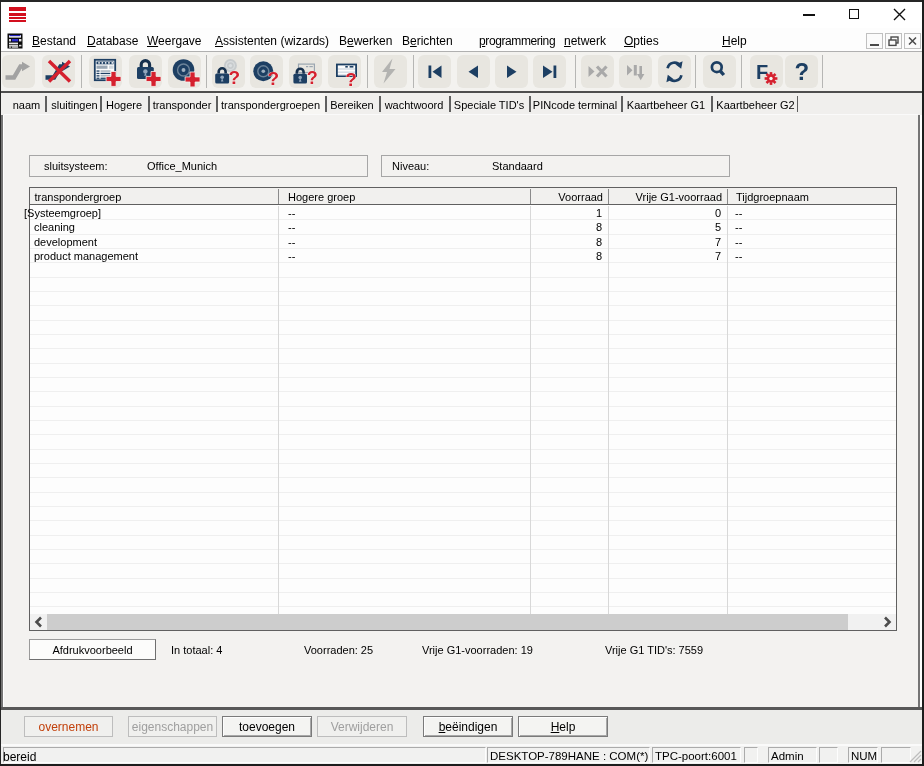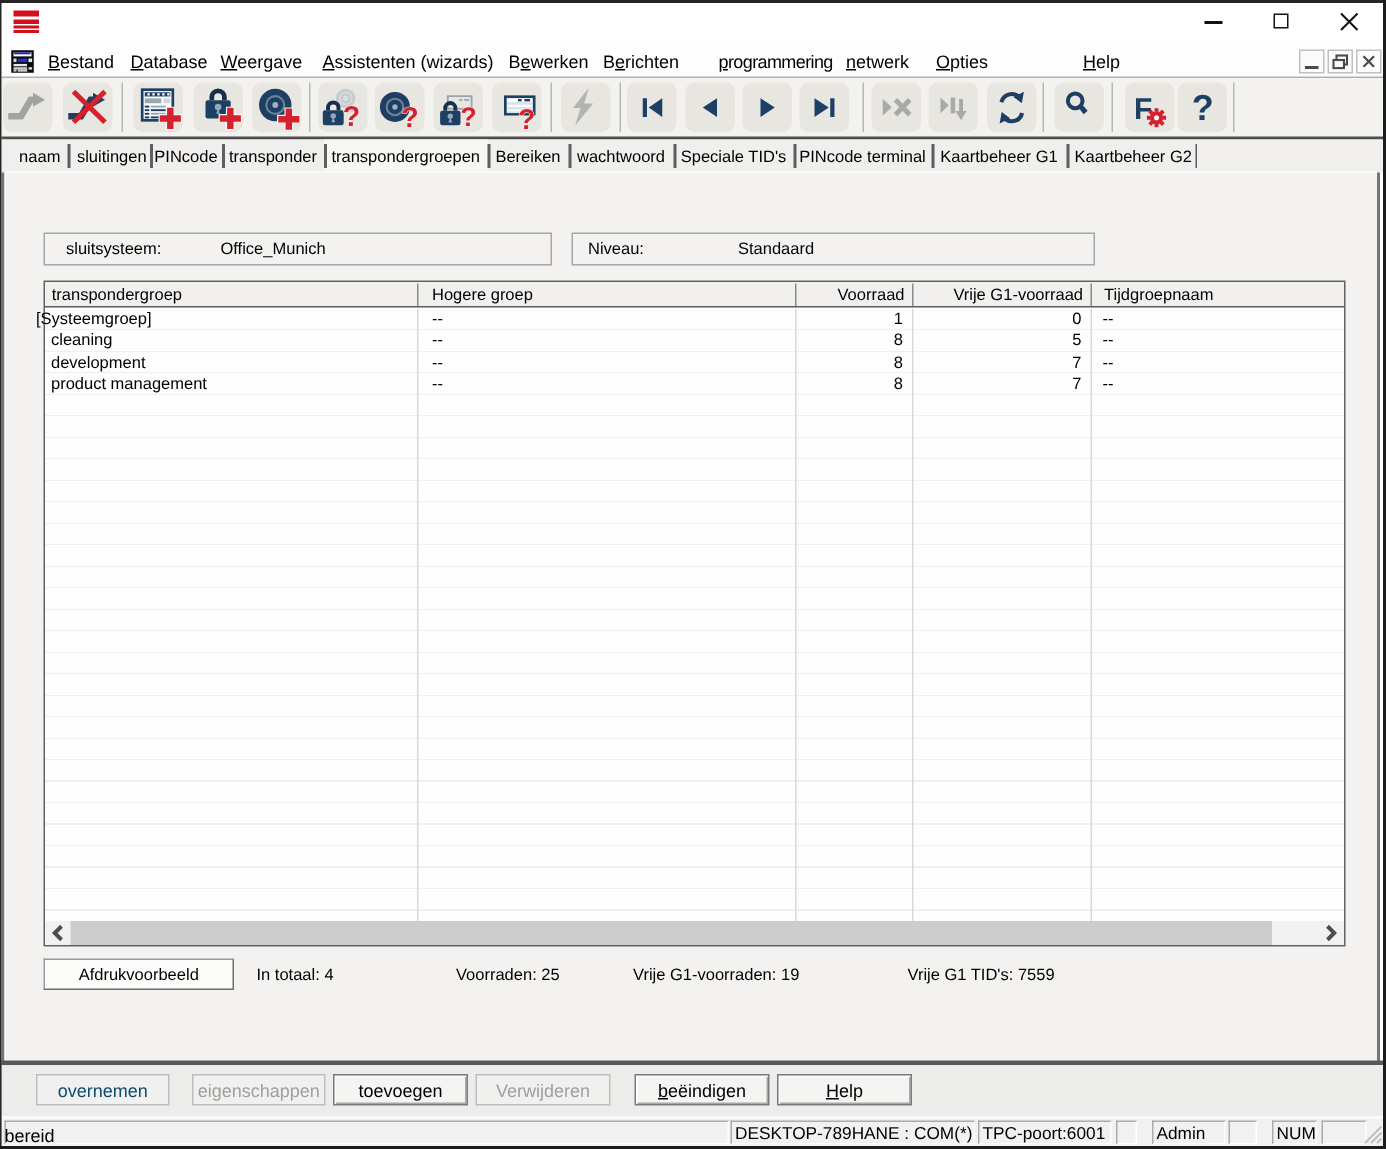--- a/index.html
+++ b/index.html
@@ -225,21 +225,21 @@
   <div class="abs" style="left:413.1px;top:55px;width:1px;height:33px;background:#b6b6b4;"></div>
   <div class="abs" style="left:574.6px;top:55px;width:1px;height:33px;background:#b6b6b4;"></div>
   <div class="abs" style="left:694.6px;top:55px;width:1px;height:33px;background:#b6b6b4;"></div>
   <div class="abs" style="left:740.6px;top:55px;width:1px;height:33px;background:#b6b6b4;"></div>
   <div class="abs" style="left:821.6px;top:55px;width:1px;height:33px;background:#b6b6b4;"></div>
 
   <div class="abs" style="left:1px;top:93px;width:921px;height:22px;background:#f0efed;"></div>
   <div class="abs" style="left:216px;top:93px;width:109px;height:22px;background:#f7f6f3;"></div>
   <div class="txt" style="left:8px;top:99px;width:37px;text-align:center;font-size:11px;">naam</div>
   <div class="txt" style="left:45px;top:99px;width:59px;text-align:center;font-size:11px;">sluitingen</div>
-  <div class="txt" style="left:100px;top:99px;width:48px;text-align:center;font-size:11px;">PINcode</div>
+  <div class="txt" style="left:100px;top:99px;width:48px;text-align:center;font-size:11px;">Hogere</div>
   <div class="txt" style="left:148px;top:99px;width:68px;text-align:center;font-size:11px;">transponder</div>
   <div class="txt" style="left:216px;top:99px;width:109px;text-align:center;font-size:11px;">transpondergroepen</div>
   <div class="txt" style="left:325px;top:99px;width:54px;text-align:center;font-size:11px;">Bereiken</div>
   <div class="txt" style="left:379px;top:99px;width:70px;text-align:center;font-size:11px;">wachtwoord</div>
   <div class="txt" style="left:449px;top:99px;width:80px;text-align:center;font-size:11px;">Speciale TID's</div>
   <div class="txt" style="left:529px;top:99px;width:92px;text-align:center;font-size:11px;">PINcode terminal</div>
   <div class="txt" style="left:621px;top:99px;width:90px;text-align:center;font-size:11px;">Kaartbeheer G1</div>
   <div class="txt" style="left:711px;top:99px;width:89px;text-align:center;font-size:11px;">Kaartbeheer G2</div>
   <div class="abs" style="left:45px;top:95.5px;width:1.6px;height:16px;background:#5f5f5f;"></div>
   <div class="abs" style="left:100px;top:95.5px;width:1.6px;height:16px;background:#5f5f5f;"></div>
@@ -313,21 +313,21 @@
   </svg>
   <div class="abs" style="left:29px;top:639px;width:127px;height:21px;background:#fcfcfb;border:1px solid #9a9a9a;border-right-color:#6f6f6f;border-bottom-color:#6f6f6f;"></div>
   <div class="txt" style="left:29px;top:643.5px;width:127px;text-align:center;font-size:11px;">Afdrukvoorbeeld</div>
   <div class="txt" style="left:171px;top:643.5px;font-size:11px;">In totaal: 4</div>
   <div class="txt" style="left:304px;top:643.5px;font-size:11px;">Voorraden: 25</div>
   <div class="txt" style="left:422px;top:643.5px;font-size:11px;">Vrije G1-voorraden: 19</div>
   <div class="txt" style="left:605px;top:643.5px;font-size:11px;">Vrije G1 TID's: 7559</div>
 
   <div class="abs" style="left:1px;top:707px;width:921px;height:2.5px;background:#585858;"></div>
   <div class="abs" style="left:1px;top:709.5px;width:921px;height:34.5px;background:#ececea;"></div>
-  <div class="abs" style="left:24px;top:715.5px;width:89px;height:21.5px;background:#f0f0ee;border:1px solid #bdbdbd;color:#0c4a6e;font-size:12px;text-align:center;line-height:20px;">overnemen</div>
+  <div class="abs" style="left:24px;top:715.5px;width:89px;height:21.5px;background:#f0f0ee;border:1px solid #bdbdbd;color:#c2410c;font-size:12px;text-align:center;line-height:20px;">overnemen</div>
   <div class="abs" style="left:128px;top:715.5px;width:89px;height:21.5px;background:#f0f0ee;border:1px solid #bdbdbd;color:#9f9f9f;font-size:12px;text-align:center;line-height:20px;">eigenschappen</div>
   <div class="abs" style="left:222px;top:715.5px;width:90px;height:21.5px;background:#f4f4f2;border:1px solid #7a7a7a;box-shadow:inset 1px 1px 0 #fdfdfd, inset -1px -1px 0 #a8a8a8;color:#000;font-size:12px;text-align:center;line-height:20px;">toevoegen</div>
   <div class="abs" style="left:317px;top:715.5px;width:90px;height:21.5px;background:#f0f0ee;border:1px solid #bdbdbd;color:#9f9f9f;font-size:12px;text-align:center;line-height:20px;">Verwijderen</div>
   <div class="abs" style="left:423px;top:715.5px;width:90px;height:21.5px;background:#f4f4f2;border:1px solid #7a7a7a;box-shadow:inset 1px 1px 0 #fdfdfd, inset -1px -1px 0 #a8a8a8;color:#000;font-size:12px;text-align:center;line-height:20px;"><u>b</u>eëindigen</div>
   <div class="abs" style="left:518px;top:715.5px;width:90px;height:21.5px;background:#f4f4f2;border:1px solid #7a7a7a;box-shadow:inset 1px 1px 0 #fdfdfd, inset -1px -1px 0 #a8a8a8;color:#000;font-size:12px;text-align:center;line-height:20px;"><u>H</u>elp</div>
 
   <div class="abs" style="left:1px;top:744px;width:921px;height:1.5px;background:#fafafa;"></div>
   <div class="abs" style="left:1px;top:745.5px;width:921px;height:18.5px;background:#f1f1f0;"></div>
   <div class="abs" style="left:3px;top:746.5px;width:483px;height:16.5px;border-top:1px solid #ababab;border-left:1px solid #ababab;border-right:1px solid #fdfdfd;border-bottom:1px solid #fdfdfd;"></div>
   <div class="abs" style="left:487px;top:746.5px;width:163px;height:16.5px;border-top:1px solid #ababab;border-left:1px solid #ababab;border-right:1px solid #fdfdfd;border-bottom:1px solid #fdfdfd;"></div>

